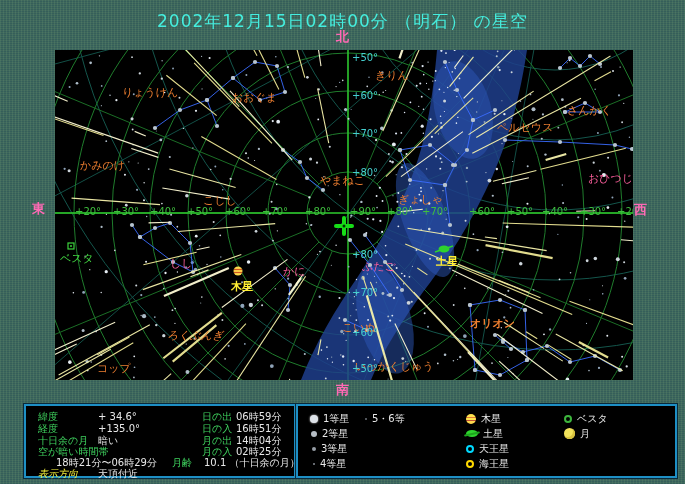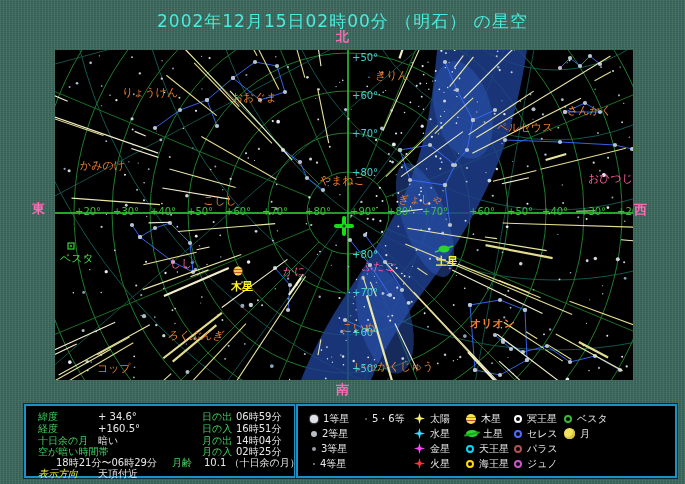--- a/index.html
+++ b/index.html
@@ -802,21 +802,21 @@
       </div>
   </div>
 
   <div class="panel info-panel">
     <span class="cell glab" style="left:12px;top:5px">緯度</span>
     <span class="cell wval" style="left:72px;top:5px">+  34.6°</span>
     <span class="cell glab" style="left:176px;top:5px">日の出</span>
     <span class="cell wval" style="left:210px;top:5px">06時59分</span>
 
     <span class="cell glab" style="left:12px;top:17px">経度</span>
-    <span class="cell wval" style="left:72px;top:17px">+160.5°</span>
+    <span class="cell wval" style="left:72px;top:17px">+135.0°</span>
     <span class="cell glab" style="left:176px;top:17px">日の入</span>
     <span class="cell wval" style="left:210px;top:17px">16時51分</span>
 
     <span class="cell glab" style="left:12px;top:29px">十日余の月</span>
     <span class="cell wval" style="left:72px;top:29px">暗い</span>
     <span class="cell glab" style="left:176px;top:29px">月の出</span>
     <span class="cell wval" style="left:210px;top:29px">14時04分</span>
 
     <span class="cell glab" style="left:12px;top:40px">空が暗い時間帯</span>
     <span class="cell glab" style="left:176px;top:40px">月の入</span>
@@ -848,72 +848,36 @@
           <span class="sym s-mag4"></span>
           <span>4等星</span>
         </div>
       </div>
       <div class="lcol" style="left: 64px;">
         <div class="litem">
           <span class="sym s-mag56"></span>
           <span>5・6等</span>
         </div>
       </div>
-      <div class="lcol" style="left: 116px;">
-        <div class="litem">
-          <span class="sym s-sun fourstar"></span>
-          <span>太陽</span>
-        </div>
-        <div class="litem">
-          <span class="sym s-mercury fourstar"></span>
-          <span>水星</span>
-        </div>
-        <div class="litem">
-          <span class="sym s-venus fourstar"></span>
-          <span>金星</span>
-        </div>
-        <div class="litem">
-          <span class="sym s-mars fourstar"></span>
-          <span>火星</span>
-        </div>
-      </div>
       <div class="lcol" style="left: 168px;">
         <div class="litem">
           <span class="sym s-jupiter"></span>
           <span>木星</span>
         </div>
         <div class="litem">
           <span class="sym s-saturn"></span>
           <span>土星</span>
         </div>
         <div class="litem">
           <span class="sym s-uranus ring"></span>
           <span>天王星</span>
         </div>
         <div class="litem">
           <span class="sym s-neptune ring"></span>
           <span>海王星</span>
-        </div>
-      </div>
-      <div class="lcol" style="left: 216px;">
-        <div class="litem">
-          <span class="sym s-pluto ring"></span>
-          <span>冥王星</span>
-        </div>
-        <div class="litem">
-          <span class="sym s-ceres ring"></span>
-          <span>セレス</span>
-        </div>
-        <div class="litem">
-          <span class="sym s-pallas ring"></span>
-          <span>パラス</span>
-        </div>
-        <div class="litem">
-          <span class="sym s-juno ring"></span>
-          <span>ジュノ</span>
         </div>
       </div>
       <div class="lcol" style="left: 266px;">
         <div class="litem">
           <span class="sym s-vesta ring"></span>
           <span>ベスタ</span>
         </div>
         <div class="litem">
           <span class="sym s-moon"></span>
           <span>月</span>

